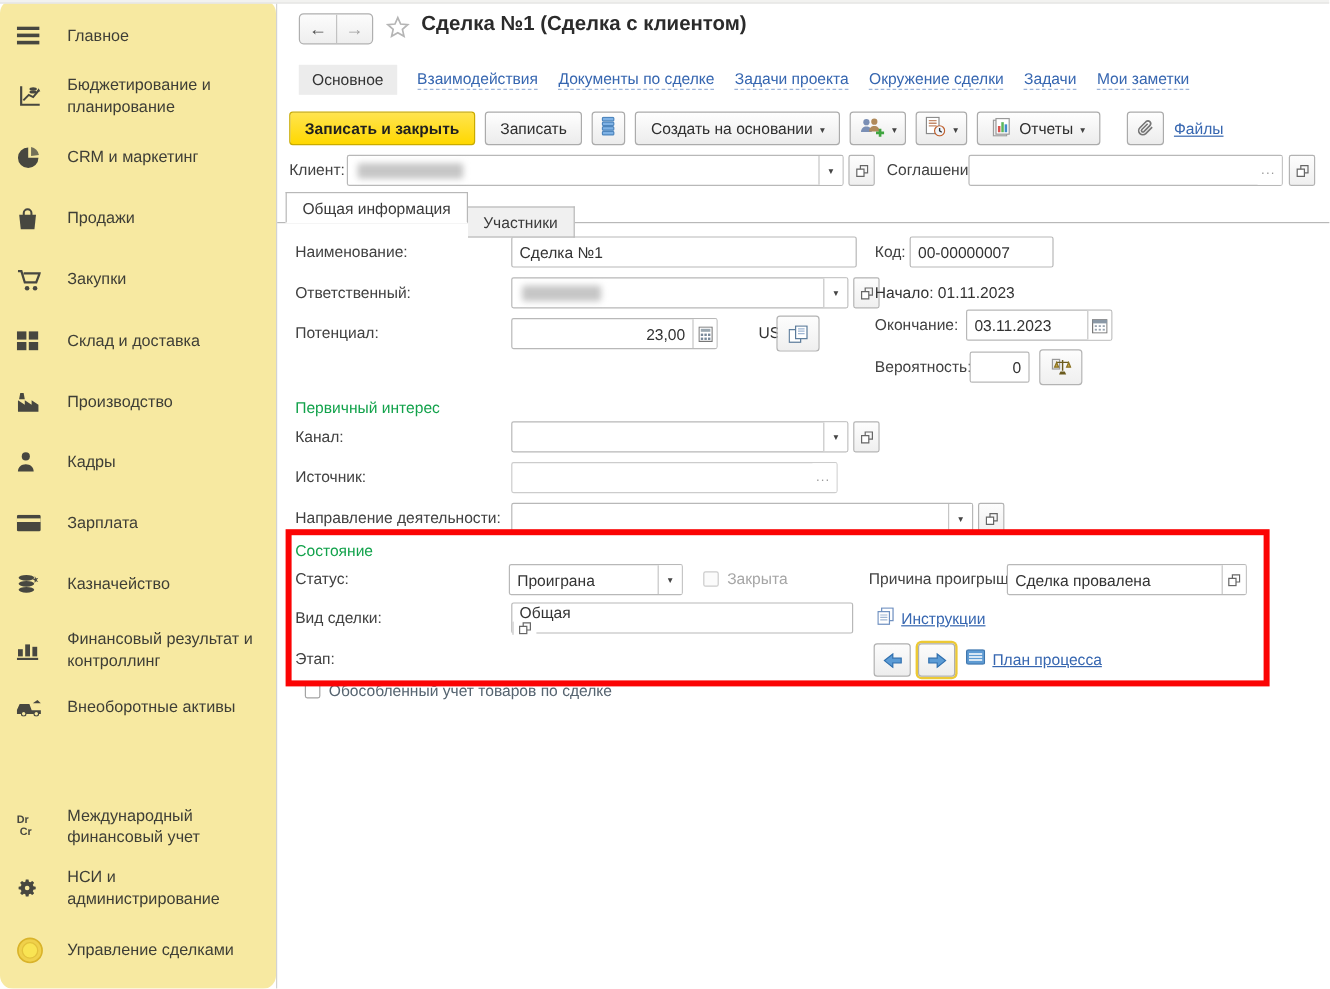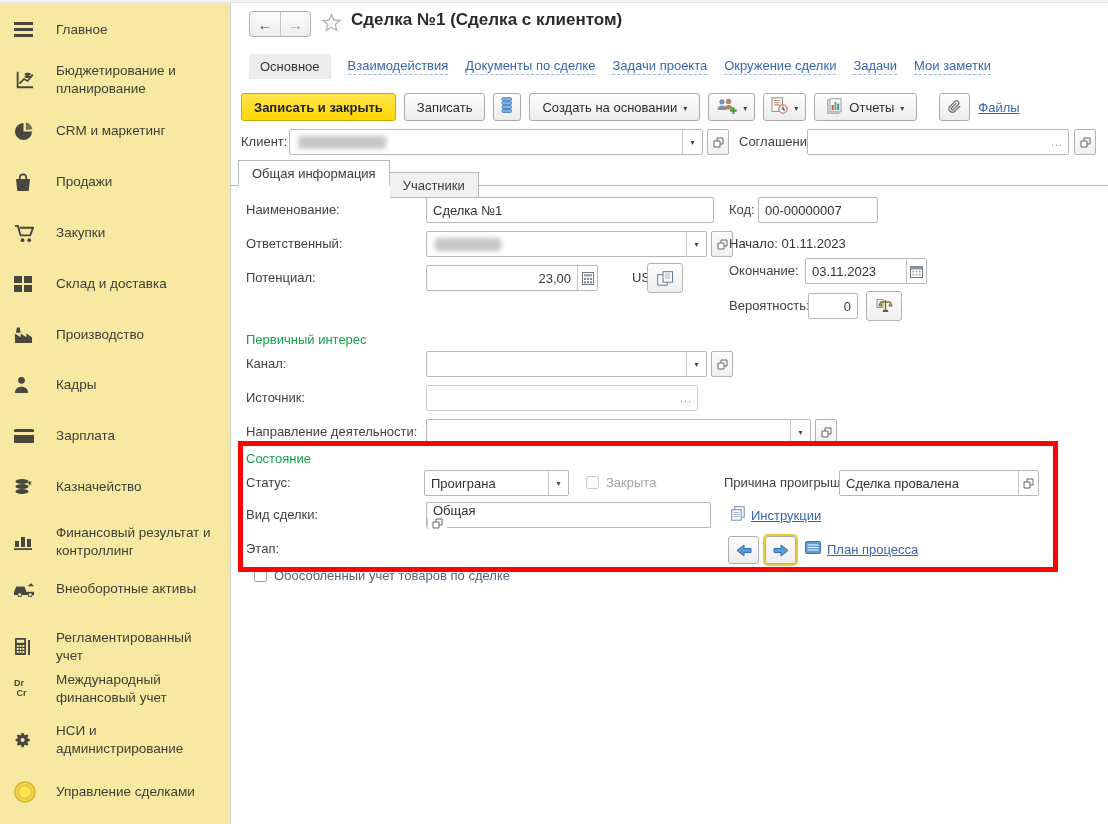--- a/index.html
+++ b/index.html
@@ -5,21 +5,21 @@
   * { margin:0; padding:0; box-sizing:border-box; }
   html,body { background:#fff; }
   #app {
     position:relative; width:1108px; height:824px; overflow:hidden;
     font-family:"Liberation Sans", sans-serif; font-size:13px; color:#3A3A3A;
     background:#fff;
   }
   #top-sliver { position:absolute; left:0; top:0; width:1108px; height:3px; background:#F2F2F0; border-bottom:1px solid #E3E3E1; z-index:20; }
 
   
-  .sidebar { position:absolute; left:0; top:0; width:230px; height:824px; background:#F7E9A1; }
+  .sidebar { position:absolute; left:0; top:0; width:230px; height:824px; background:#F7E9A1;border-radius:11px; }
   .side-item { position:absolute; left:14px; display:flex; align-items:center; gap:20px; cursor:pointer; }
   .side-icon { width:22px; height:22px; display:flex; align-items:center; justify-content:flex-start; flex:none; color:#474740; }
   .side-label { font-size:13.5px; color:#3E3E36; width:160px; line-height:1.3; }
   .drcr { font-size:9px; font-weight:bold; line-height:1.05; color:#474740; text-align:left; }
 
   
   .content { position:absolute; left:230px; top:0; width:878px; height:824px; background:#fff; border-left:1px solid #D2D2D2; }
 
   .hist { position:absolute; left:18px; top:11px; display:flex; border:1px solid #AFAFAF; border-radius:4px; overflow:hidden; background:linear-gradient(#FCFCFC,#EEEEEE); }
   .hist-btn { width:30px; height:24px; display:flex; align-items:center; justify-content:center; font-size:15px; cursor:pointer; }
@@ -215,41 +215,20 @@
         <svg width="21" height="16" viewBox="0 0 22 16">
             <path d="M0 11l2.5-5.5H11l2 5.5h8v3.2h-1.6a2.4 2.4 0 0 1-4.8 0H8.4a2.4 2.4 0 0 1-4.8 0H0z" fill="#474740"></path>
             <circle cx="6" cy="14" r="1.5" fill="#F7E9A1"></circle>
             <circle cx="17" cy="14" r="1.5" fill="#F7E9A1"></circle>
             <path d="M14 5l4-3 3 3z" fill="#474740"></path>
           </svg>
       </span>
       <span class="side-label">Внеоборотные активы</span>
     </div>
 
-    <div class="side-item" style="top:629px">
-      <span class="side-icon">
-        <svg width="17" height="19" viewBox="0 0 17 19">
-            <rect x="1" y="1" width="11" height="17" rx="1" fill="#474740"></rect>
-            <rect x="2.8" y="2.8" width="7.4" height="3" fill="#F7E9A1"></rect>
-            <g fill="#F7E9A1">
-              <rect x="2.8" y="8" width="1.9" height="1.9"></rect>
-              <rect x="5.6" y="8" width="1.9" height="1.9"></rect>
-              <rect x="8.4" y="8" width="1.9" height="1.9"></rect>
-              <rect x="2.8" y="11" width="1.9" height="1.9"></rect>
-              <rect x="5.6" y="11" width="1.9" height="1.9"></rect>
-              <rect x="8.4" y="11" width="1.9" height="1.9"></rect>
-              <rect x="2.8" y="14" width="1.9" height="1.9"></rect>
-              <rect x="5.6" y="14" width="1.9" height="1.9"></rect>
-              <rect x="8.4" y="14" width="1.9" height="1.9"></rect>
-            </g>
-            <rect x="14" y="3" width="2" height="15" fill="#474740"></rect>
-          </svg>
-      </span>
-      <span class="side-label">Регламентированный учет</span>
-    </div>
 
     <div class="side-item" style="top:671px">
       <span class="side-icon">
           <span class="drcr">Dr<br>&nbsp;Cr</span>
         </span>
       <span class="side-label">Международный финансовый учет</span>
     </div>
 
     <div class="side-item" style="top:722px">
       <span class="side-icon">

